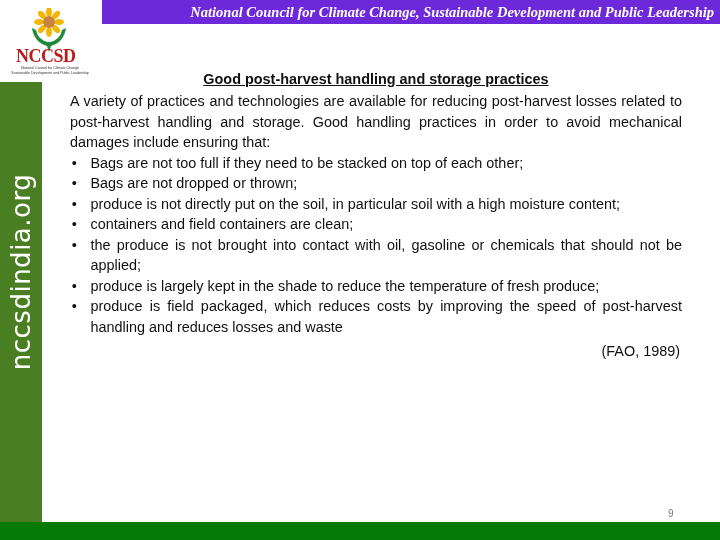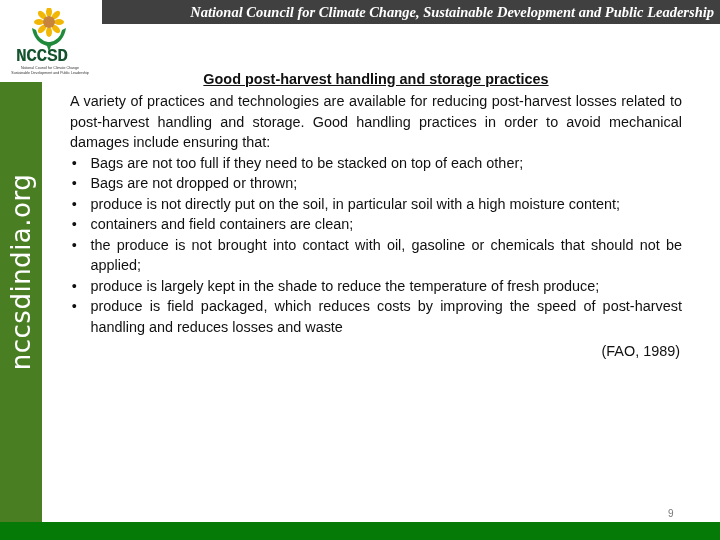--- a/index.html
+++ b/index.html
@@ -3,35 +3,35 @@
   <meta charset="utf-8">
   <style>
     html, body { margin: 0; padding: 0; }
     body {
       width: 720px; height: 540px; position: relative; overflow: hidden;
       background: #ffffff;
       font-family: "Liberation Sans", sans-serif;
     }
     .header-bar {
       position: absolute; left: 102px; top: 0; width: 618px; height: 24px;
-      background: #404040;
+      background: #6d28d9;
       color: #ffffff;
       font-family: "Liberation Serif", serif;
       font-style: italic; font-weight: bold;
       font-size: 14.5px; line-height: 24px;
       text-align: right; padding-right: 6px; box-sizing: border-box;
       white-space: nowrap;
     }
     .logo {
       position: absolute; left: 2px; top: 8px; width: 96px; height: 68px;
     }
     .logo .word {
       position: absolute; left: 14px; top: 38px; font-size: 18px; font-weight: bold;
-      color: #14532d; letter-spacing: -0.5px;
-      font-family: Liberation Mono, monospace;
+      color: #b91c1c; letter-spacing: -0.5px;
+      font-family: Liberation Serif, serif;
     }
     .logo .tag {
       position: absolute; left: 0; width: 96px; text-align: center;
       font-size: 3.6px; color: #333; white-space: nowrap; line-height: 5px;
     }
     .side-bar {
       position: absolute; left: 0; top: 82px; width: 42px; height: 440px;
       background: #4a7e23;
     }
     .side-text {

